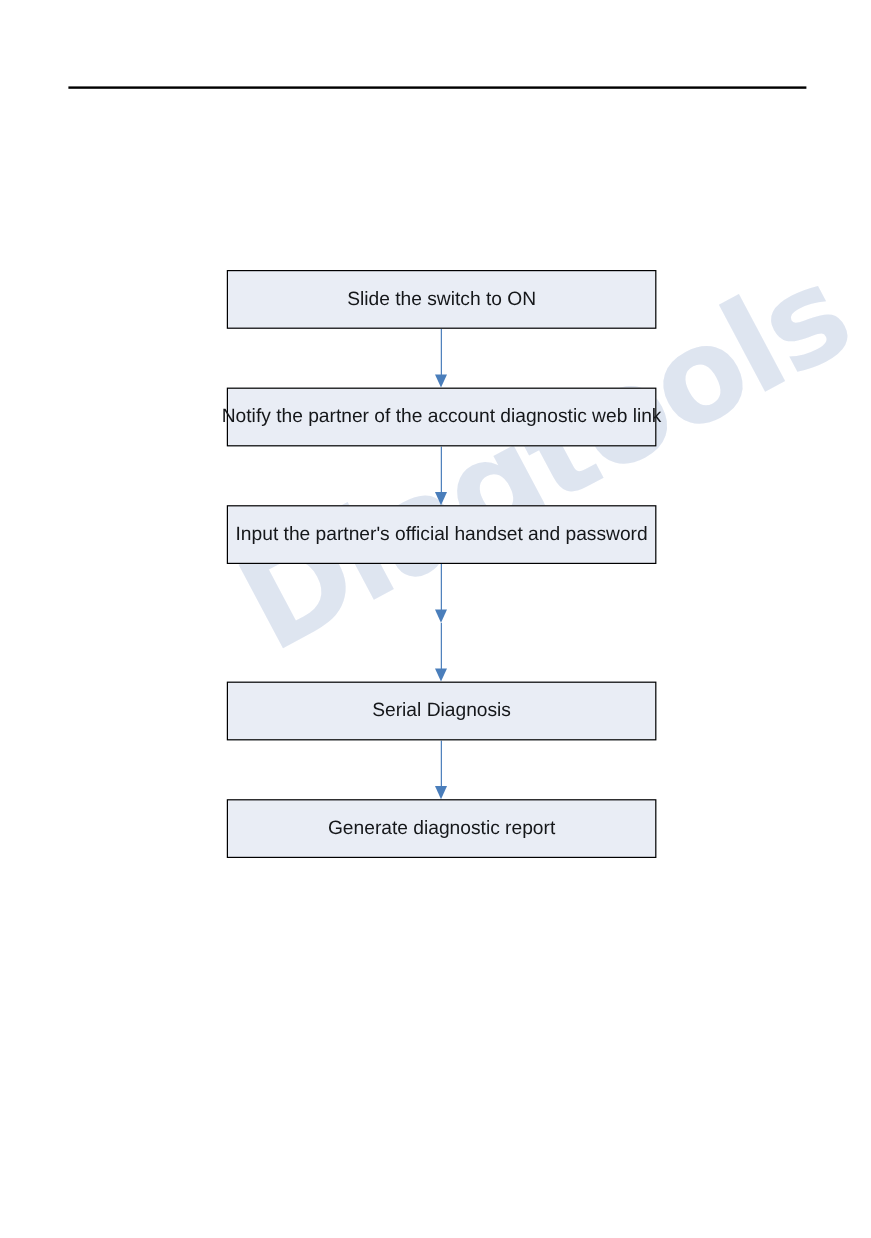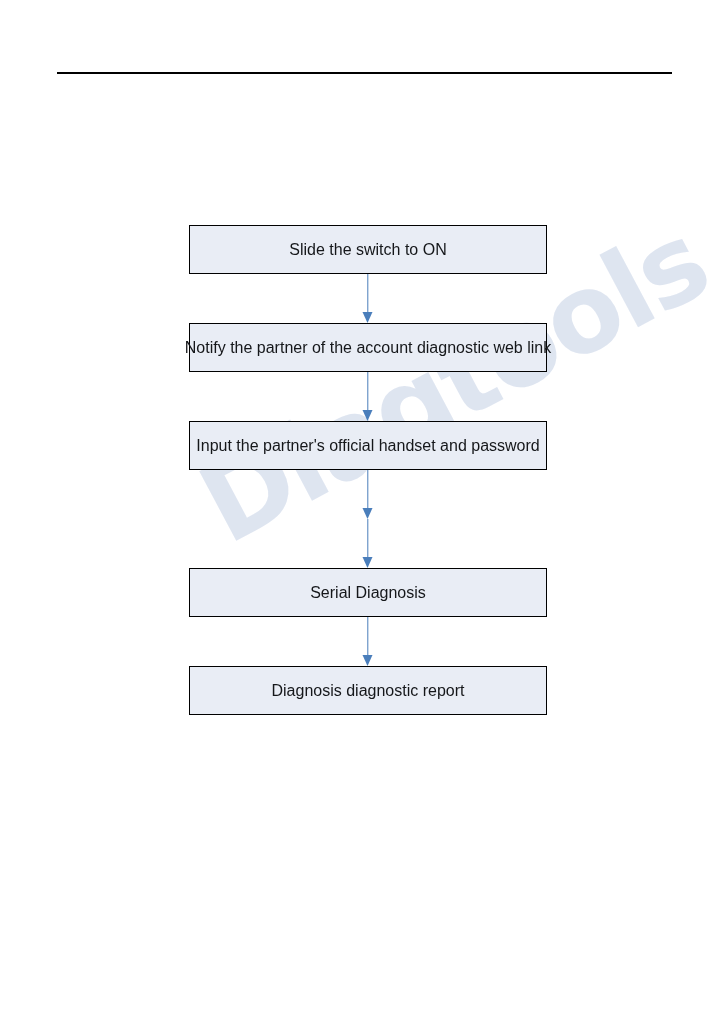--- a/index.html
+++ b/index.html
@@ -167,17 +167,17 @@
     </div>
   </div>
 
   <div class="flow-connector">
     <div class="stem"></div>
     <div class="head"></div>
   </div>
 
   <div class="flow-step">
     <div class="flow-box">
-      <span class="flow-box-label">Diagnosis diagnostic report</span>
+      <span class="flow-box-label">Generate diagnostic report</span>
     </div>
   </div>
 
 </div>
 
 </body></html>

